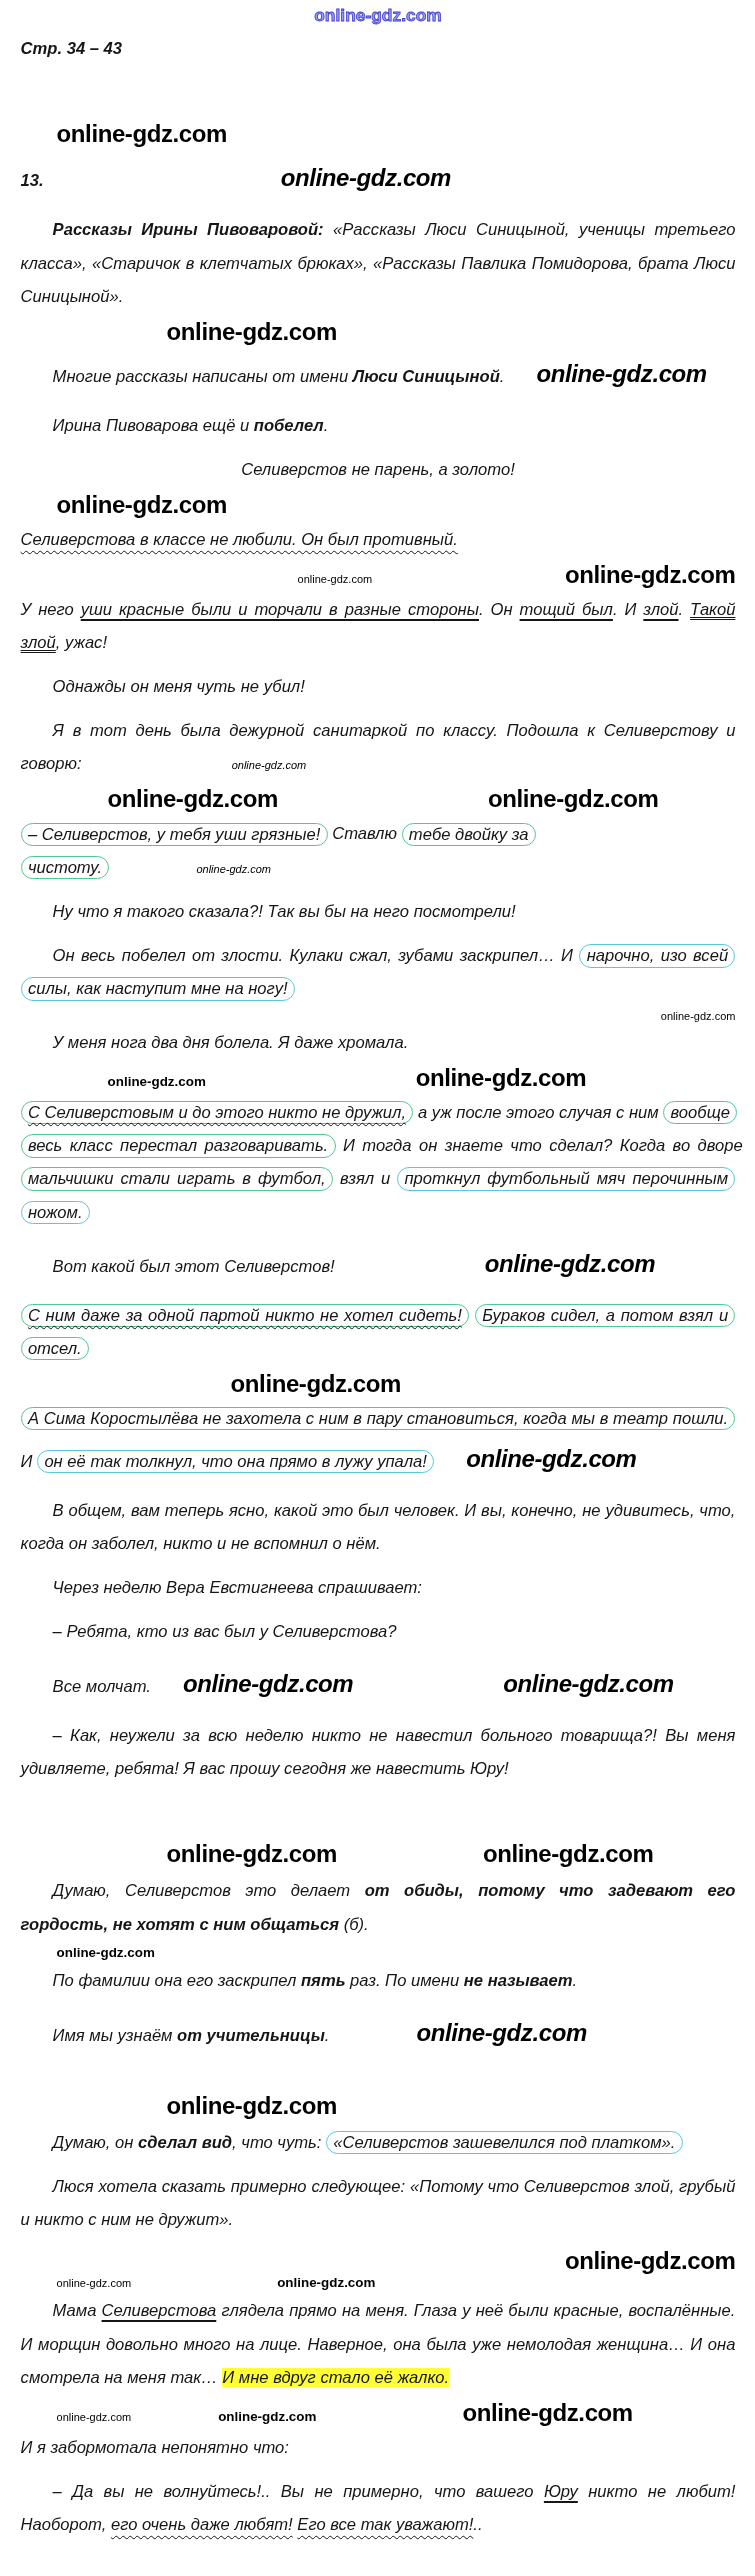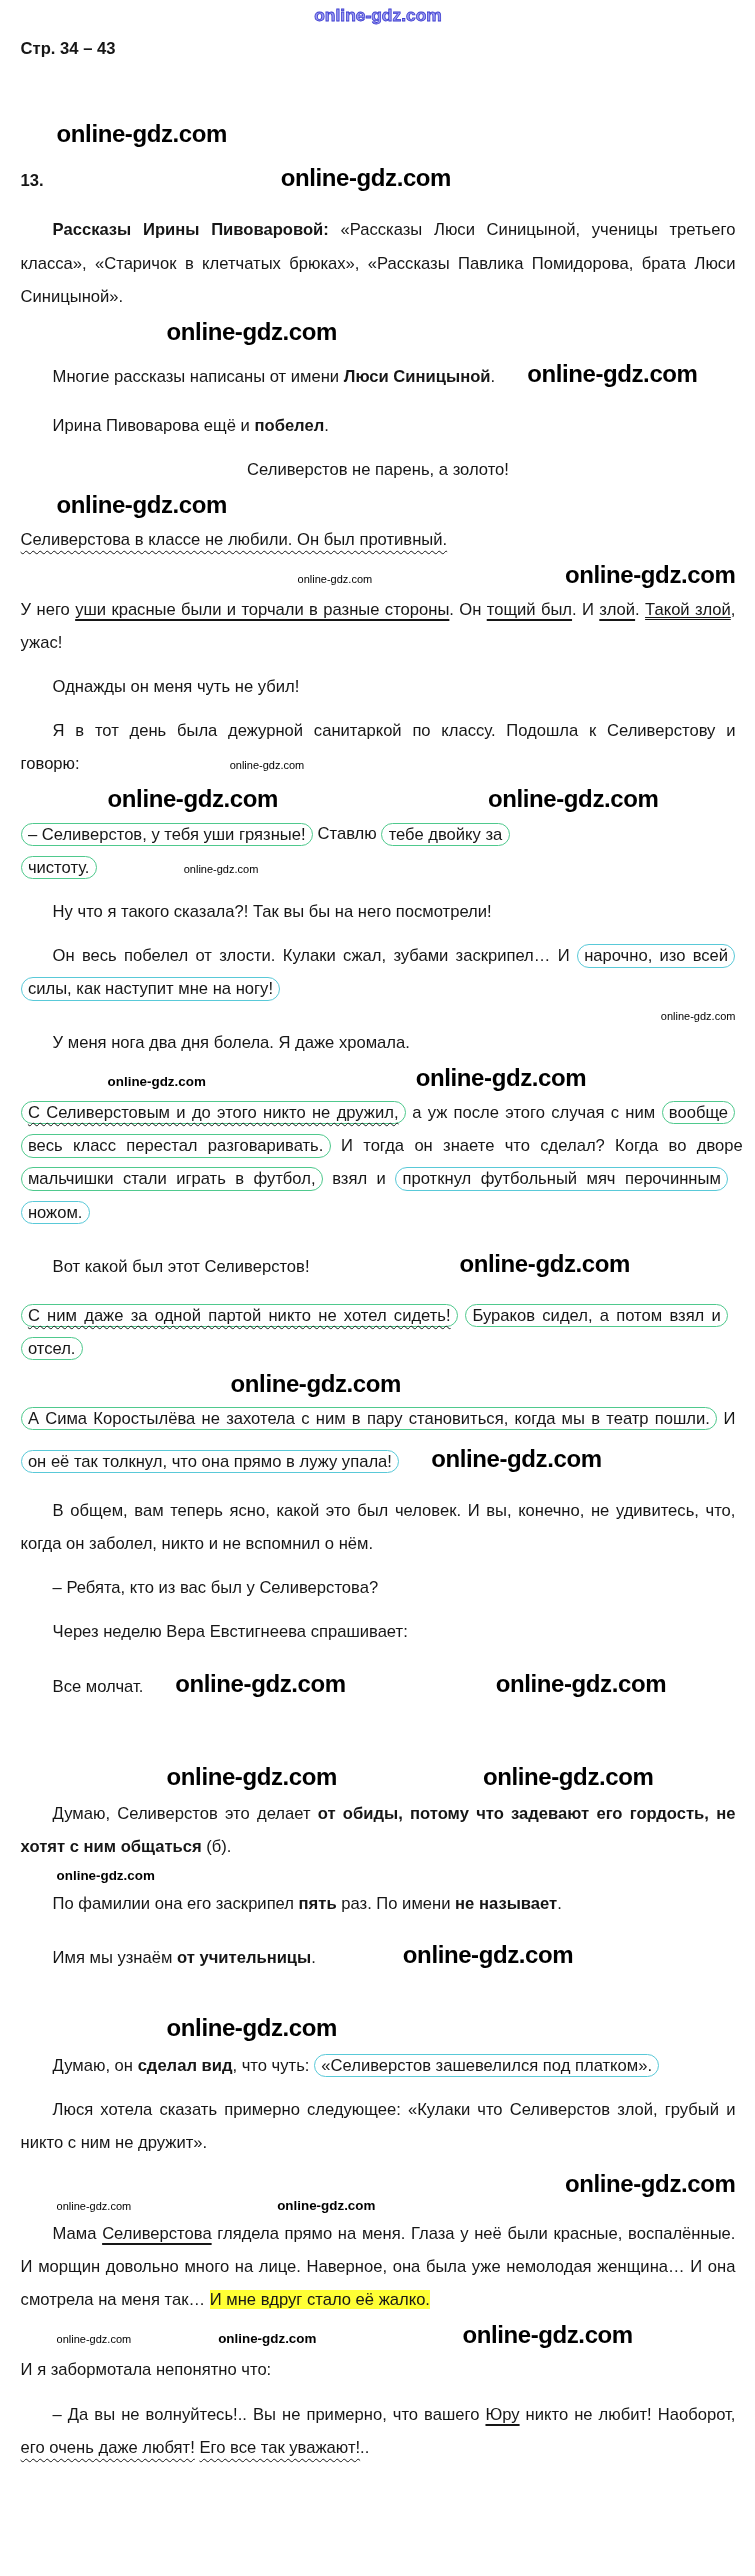--- a/index.html
+++ b/index.html
@@ -4,21 +4,21 @@
 <style>
   :root{
     --green:#4fc98d;
     --cyan:#59c9d8;
     --yellow:#ffff35;
     --ink:#161616;
   }
   html,body{margin:0;padding:0;background:#ffffff;}
   body{color:var(--ink);font-family:"Liberation Sans","DejaVu Sans",sans-serif;}
   .doc{width:756px;box-sizing:border-box;padding:4.7px 20.6px 55px;margin:0;background:#fff;}
-  .doc p{margin:4px 0 11px;line-height:2.0;font-size:16.6px;}
+  .doc p{margin:4px 0 11px;line-height:2.0;font-size:16.6px;font-style:italic;}
   .j{text-align:justify;}
   .c{text-align:center;}
   .ind{text-indent:32px;}
   .b{font-weight:bold;}
   .head{font-size:17.4px;margin-top:24px;margin-bottom:3.2px;}
   .u{text-decoration:underline;text-decoration-thickness:1.6px;text-underline-offset:4px;}
   .uu{text-decoration:underline double;text-decoration-thickness:1.2px;text-underline-offset:2.4px;}
   .wavy{text-decoration:underline wavy;text-decoration-thickness:1.2px;text-underline-offset:4.7px;}
   .box-g,.box-c{border:1.6px solid var(--green);border-radius:12px;padding:0.8px 6.3px 1.6px;
     -webkit-box-decoration-break:clone;box-decoration-break:clone;text-align:center;}
@@ -94,38 +94,39 @@
         <span class="wm wm-lg ml4">online-gdz.com</span>
       </div>
       <p class="j"><span class="box-g wavy">С Селиверстовым и до этого никто не дружил,</span><span> а уж после этого случая с ним </span><span class="box-g">вообще весь класс перестал разговаривать.</span><span> И тогда он знаете что сделал? Когда во дворе </span><span class="box-g">мальчишки стали играть в футбол,</span><span> взял и </span><span class="box-c">проткнул футбольный мяч перочинным ножом.</span></p>
       <p class="ind"><span>Вот какой был этот Селиверстов!</span><span class="wm wm-lg iml3">online-gdz.com</span></p>
       <p class="j"><span class="box-g wavy">С ним даже за одной партой никто не хотел сидеть!</span><span> </span><span class="box-g">Бураков сидел, а потом взял и отсел.</span></p>
       <div class="wmrow tight">
         <span class="wm wm-lg ml4">online-gdz.com</span>
       </div>
       <p class="j"><span class="box-g">А Сима Коростылёва не захотела с ним в пару становиться, когда мы в театр пошли.</span><span> И </span><span class="box-c">он её так толкнул, что она прямо в лужу упала!</span><span class="wm wm-lg iml1">online-gdz.com</span></p>
       <p class="j ind"><span>В общем, вам теперь ясно, какой это был человек. И вы, конечно, не удивитесь, что, когда он заболел, никто и не вспомнил о нём.</span></p>
+      <p class="ind"><span>Через неделю Вера Евстигнеева спрашивает:</span></p>
       <p class="ind"><span>– Ребята, кто из вас был у Селиверстова?</span></p>
-      <p class="ind"><span>Через неделю Вера Евстигнеева спрашивает:</span></p>
       <p class="ind"><span>Все молчат.</span><span class="wm wm-lg iml1">online-gdz.com</span><span class="wm wm-lg iml3">online-gdz.com</span></p>
+      <p class="j ind"><span>– Как, неужели за всю неделю никто не навестил больного товарища?! Вы меня удивляете, ребята! Я вас прошу сегодня же навестить Юру!</span></p>
       <div class="wmrow mt3">
         <span class="wm wm-lg ml3">online-gdz.com</span>
         <span class="wm wm-lg ml3">online-gdz.com</span>
       </div>
       <p class="j ind"><span>Думаю, Селиверстов это делает </span><span class="b">от обиды, потому что задевают его гордость, не хотят с ним общаться</span><span> (б).</span></p>
       <div class="wmrow tight">
         <span class="wm wm-smb ml1">online-gdz.com</span>
       </div>
       <p class="j ind"><span>По фамилии она его заскрипел </span><span class="b">пять</span><span> раз. По имени </span><span class="b">не называет</span><span>.</span></p>
       <p class="ind"><span>Имя мы узнаём </span><span class="b">от учительницы</span><span>.</span><span class="wm wm-lg iml2">online-gdz.com</span></p>
       <div class="wmrow mt2">
         <span class="wm wm-lg ml3">online-gdz.com</span>
       </div>
       <p class="j ind"><span>Думаю, он </span><span class="b">сделал вид</span><span>, что чуть: </span><span class="box-c">«Селиверстов зашевелился под платком».</span></p>
-      <p class="j ind"><span>Люся хотела сказать примерно следующее: «Кулаки что Селиверстов злой, грубый и никто с ним не дружит».</span></p>
+      <p class="j ind"><span>Люся хотела сказать примерно следующее: «Потому что Селиверстов злой, грубый и никто с ним не дружит».</span></p>
       <div class="wmrow">
         <span class="wm wm-lg right">online-gdz.com</span>
       </div>
       <div class="wmrow mt1 tight">
         <span class="wm wm-sm ml1">online-gdz.com</span>
         <span class="wm wm-smb ml3">online-gdz.com</span>
       </div>
       <p class="j ind"><span>Мама </span><span class="u">Селиверстова</span><span> глядела прямо на меня. Глаза у неё были красные, воспалённые. И морщин довольно много на лице. Наверное, она была уже немолодая женщина… И она смотрела на меня так… </span><span class="hl">И мне вдруг стало её жалко.</span></p>
       <div class="wmrow tight">
         <span class="wm wm-sm ml1">online-gdz.com</span>

